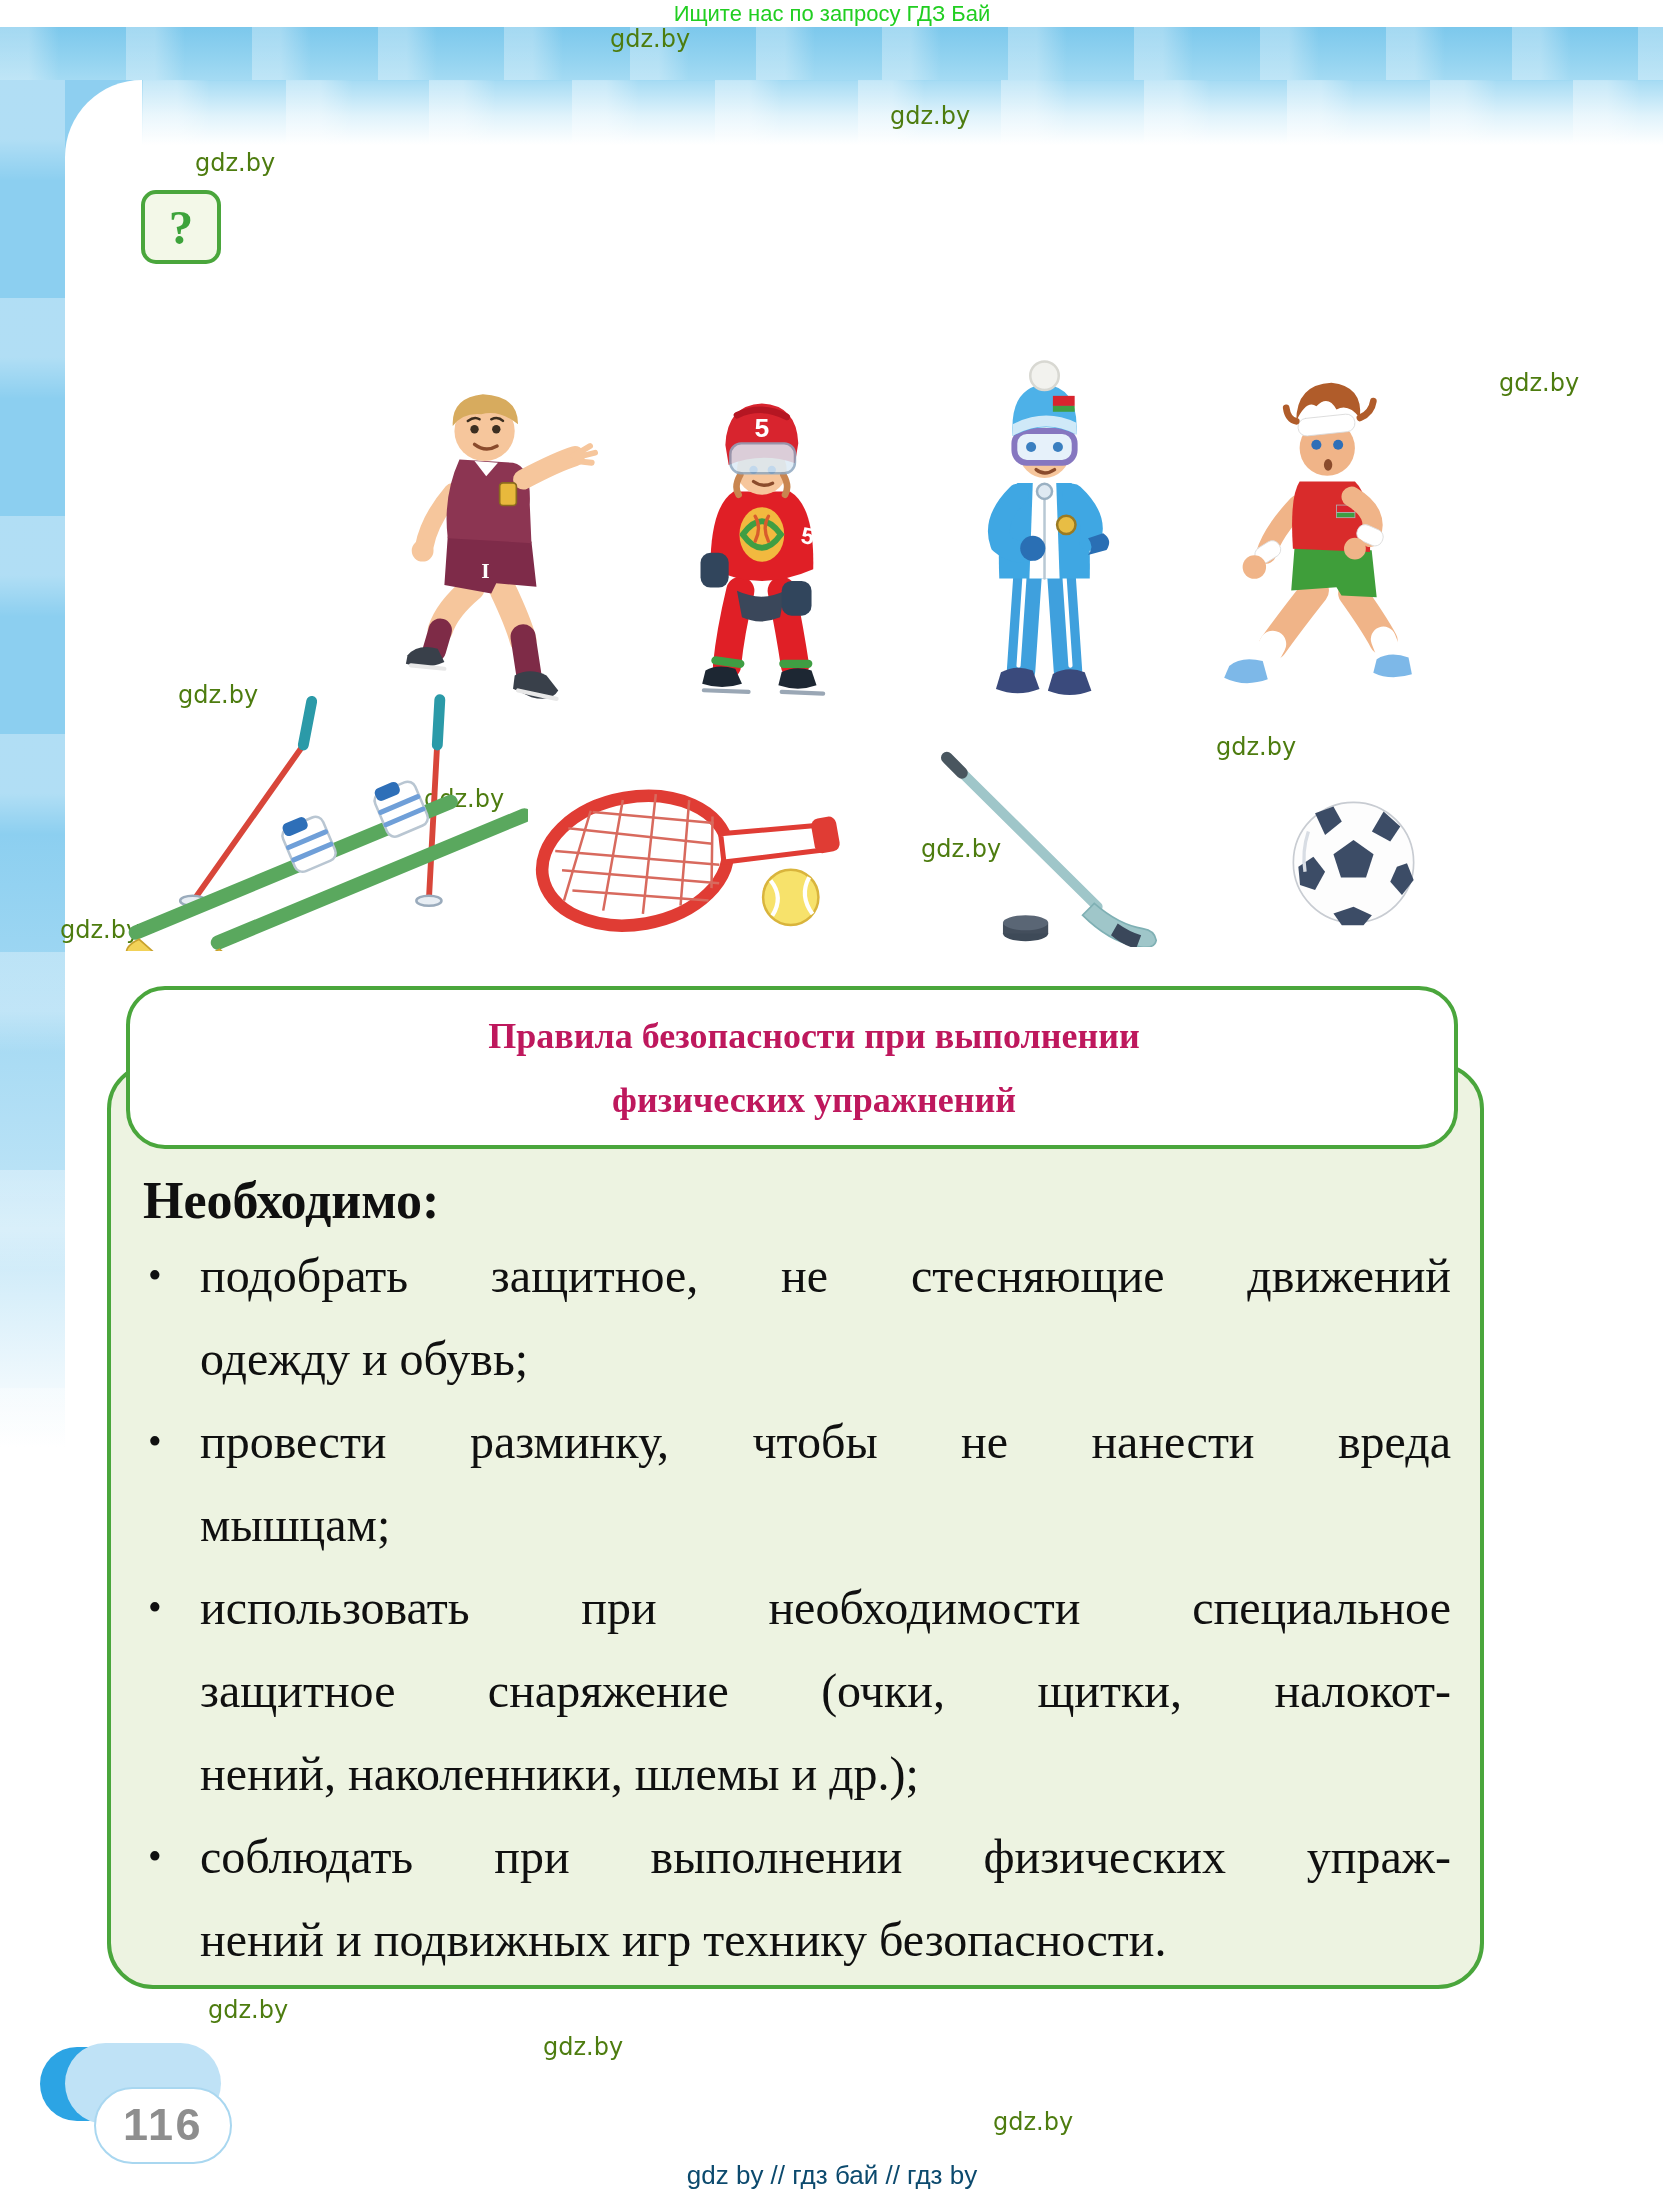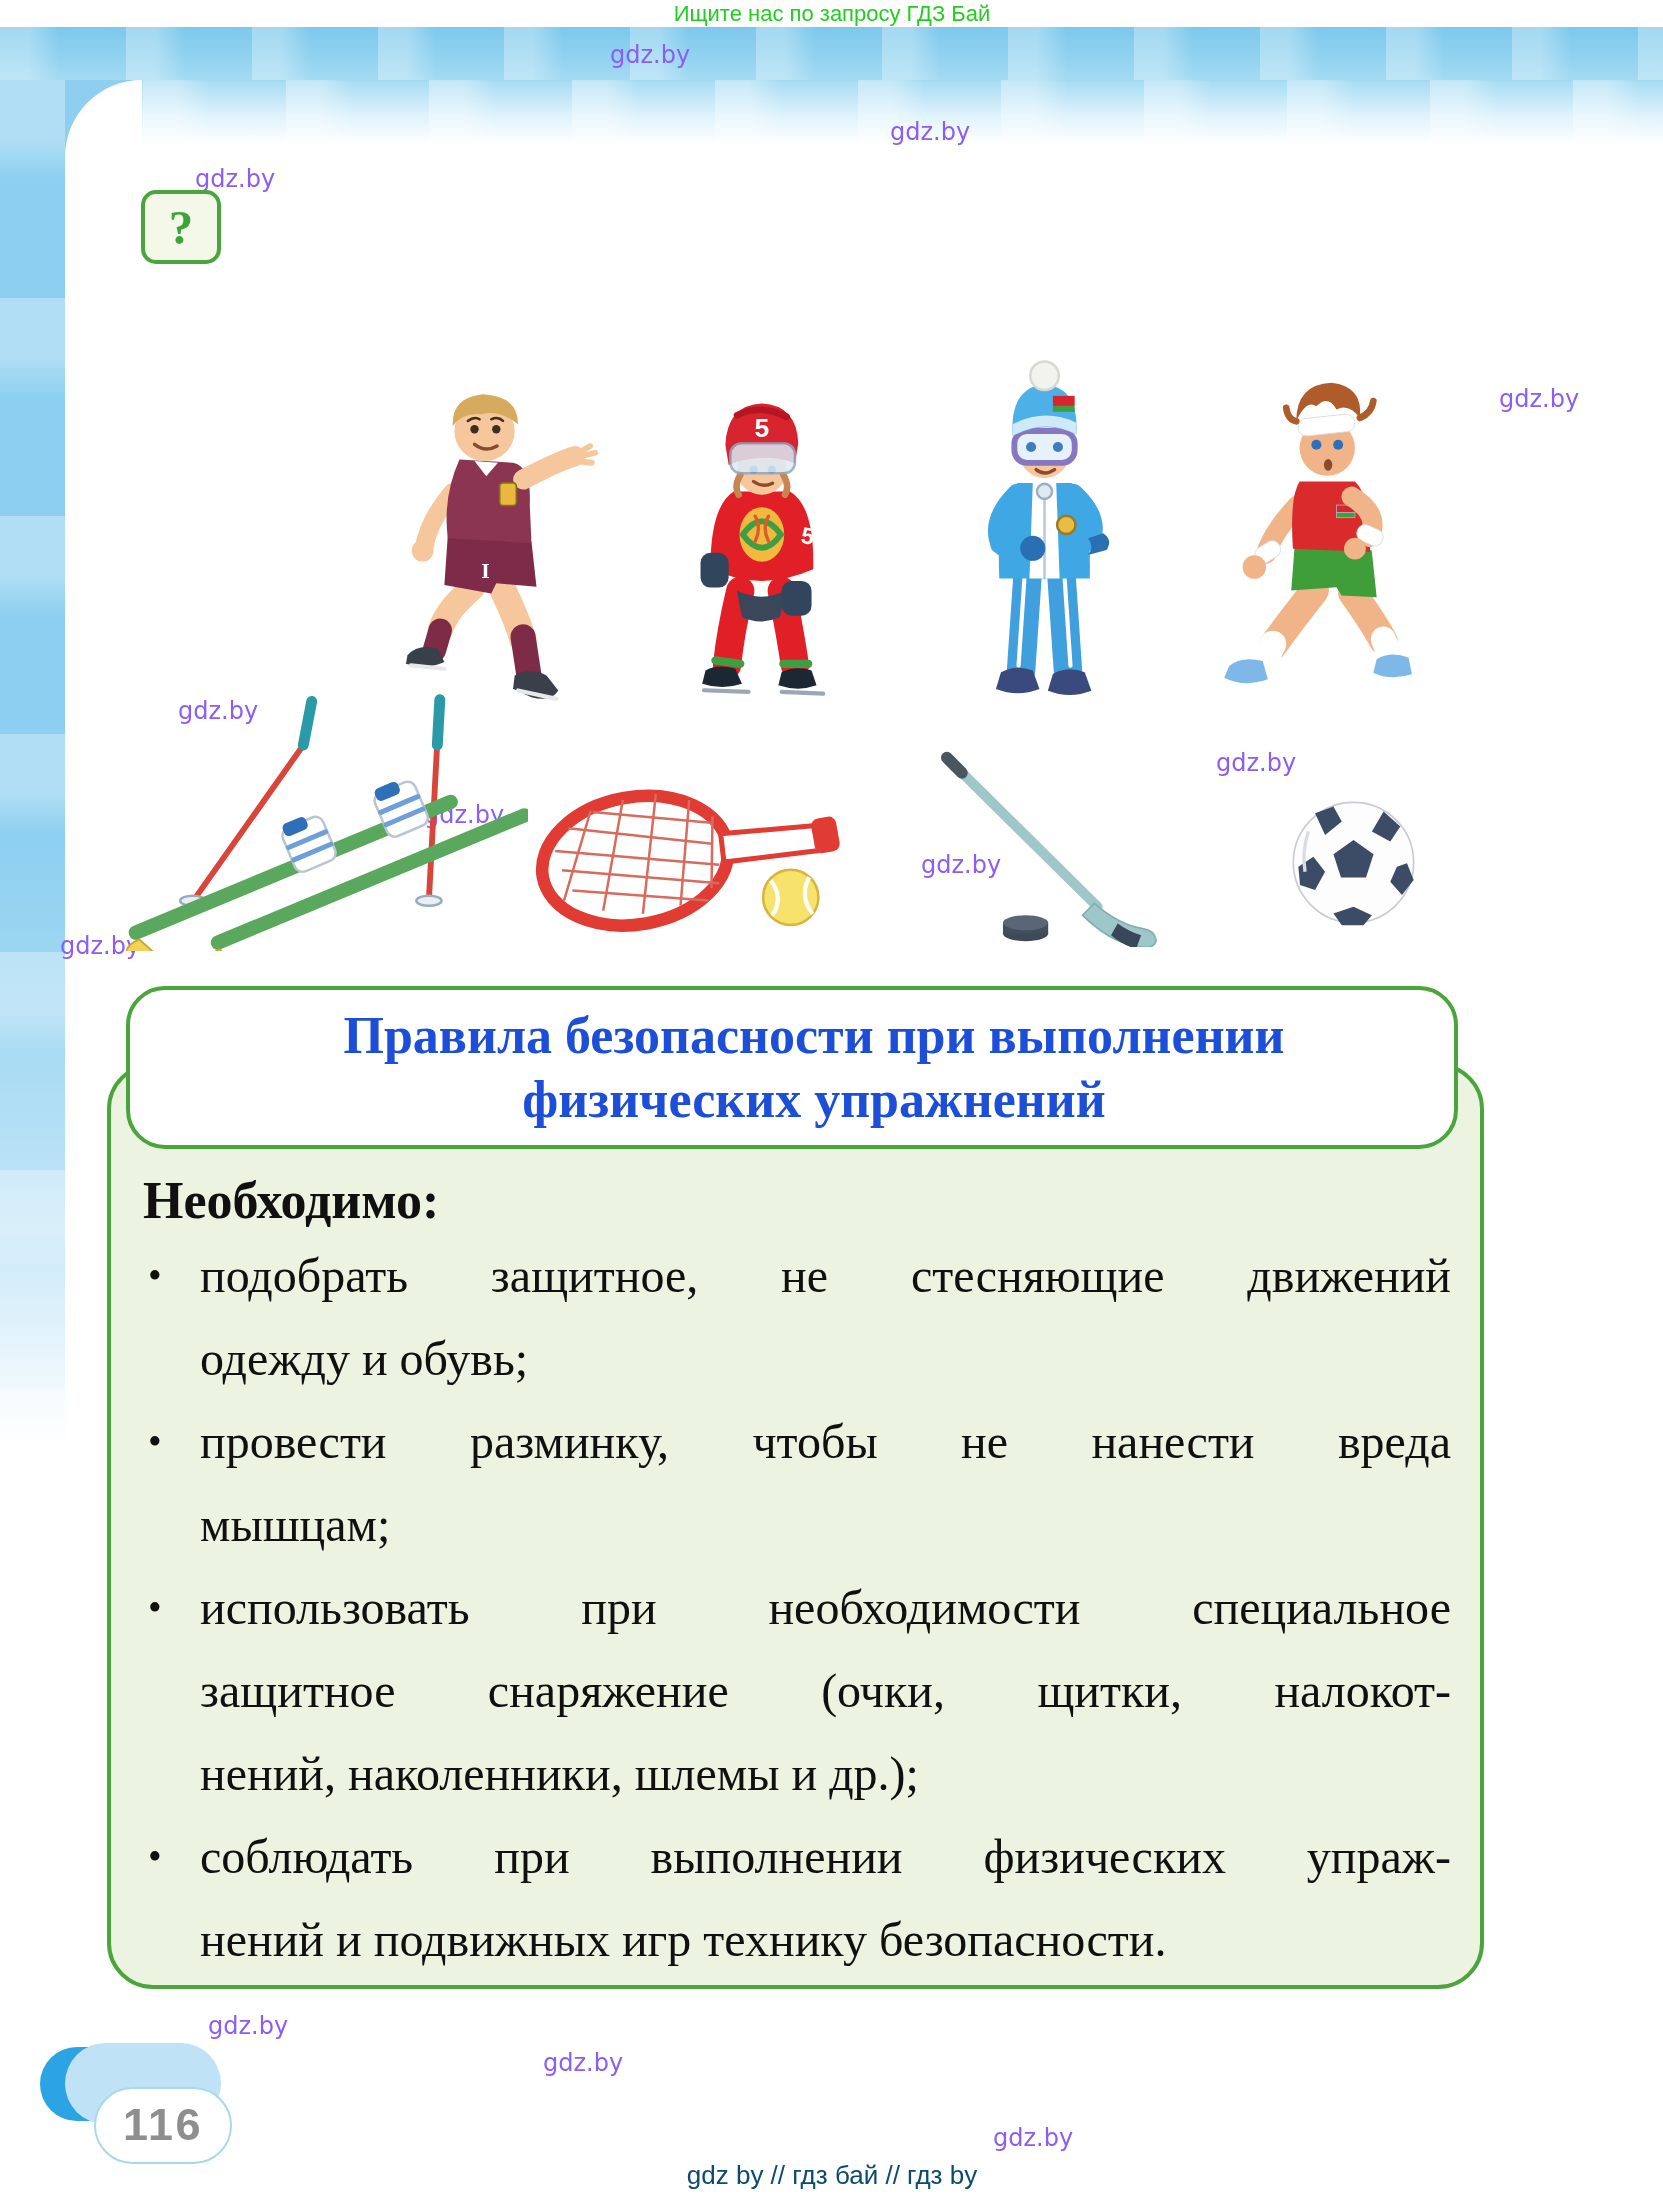--- a/index.html
+++ b/index.html
@@ -22,42 +22,42 @@
       linear-gradient(180deg, rgba(160,217,243,.95) 0%, rgba(185,228,247,.45) 55%, rgba(255,255,255,0) 100%);}
   .sky-left{position:absolute;left:0;top:80px;width:65px;height:1367px;
     background:
       repeating-linear-gradient(180deg, rgba(255,255,255,.32) 0 59px, rgba(255,255,255,0) 101px 218px),
       linear-gradient(180deg,#8ccff0 0%,#8ccff0 55%,#b9e2f6 80%,#ffffff 100%);}
   .corner{position:absolute;left:65px;top:80px;width:77px;height:77px;background:#8ecff0;}
   .corner-in{position:absolute;inset:0;background:#ffffff;border-top-left-radius:77px;}
 
   
   .wm{position:absolute;font-family:"DejaVu Sans","Liberation Sans",sans-serif;
-      font-size:24px;color:#8b5cf6;white-space:nowrap;margin-top:16px;}
+      font-size:24px;color:#4d7c0f;white-space:nowrap;}
   .wm.wm-sm{font-size:22px;}
 
   
   .q-icon{position:absolute;left:141px;top:190px;width:80px;height:74px;box-sizing:border-box;
           border:4.2px solid #4aa63c;border-radius:15px;background:#f3f8e8;color:#3da33b;
           font-size:49px;font-weight:bold;display:flex;align-items:center;justify-content:center;}
   .q-text{position:absolute;left:143px;top:179px;width:1368px;font-size:49px;line-height:81px;}
   .q-line{display:block;white-space:normal;}
   .q-line.just{text-align:justify;text-align-last:justify;}
   .q-line.indent{text-indent:111px;}
 
   
   .fig{position:absolute;}
 
   
   .rules-outer{position:absolute;left:107px;top:1063px;width:1377px;height:926px;box-sizing:border-box;
                background:#edf3e1;border:4.2px solid #4aa63c;border-radius:46px;}
   .rules-header{position:absolute;left:126px;top:986px;width:1332px;height:163px;box-sizing:border-box;
                 background:#ffffff;border:4.2px solid #4aa63c;border-radius:39px;
                 display:flex;flex-direction:column;align-items:center;justify-content:center;}
-  .rules-title{color:#1d4ed8;font-weight:bold;font-size:52px;line-height:64px;text-align:center;width:100%;margin-left:44px;}
+  .rules-title{color:#be185d;font-weight:bold;font-size:36px;line-height:64px;text-align:center;width:100%;margin-left:44px;}
   .rules-heading{position:absolute;left:143px;top:1171px;font-size:52px;font-weight:bold;}
   .rules-list{position:absolute;left:143px;top:1234px;width:1308px;font-size:48px;line-height:83px;}
   .rule-line{position:relative;display:block;padding-left:57px;box-sizing:border-box;}
   .rule-line .b{position:absolute;left:5px;top:0;font-size:39px;}
   .rule-line .t{display:block;}
   .rule-line.just .t{text-align:justify;text-align-last:justify;}
 
   
   .badge{position:absolute;left:40px;top:2043px;width:195px;height:81px;}
   .badge .l1{position:absolute;left:0;top:4.2px;width:151px;height:74px;border-radius:39px;background:#2ca4e4;}

